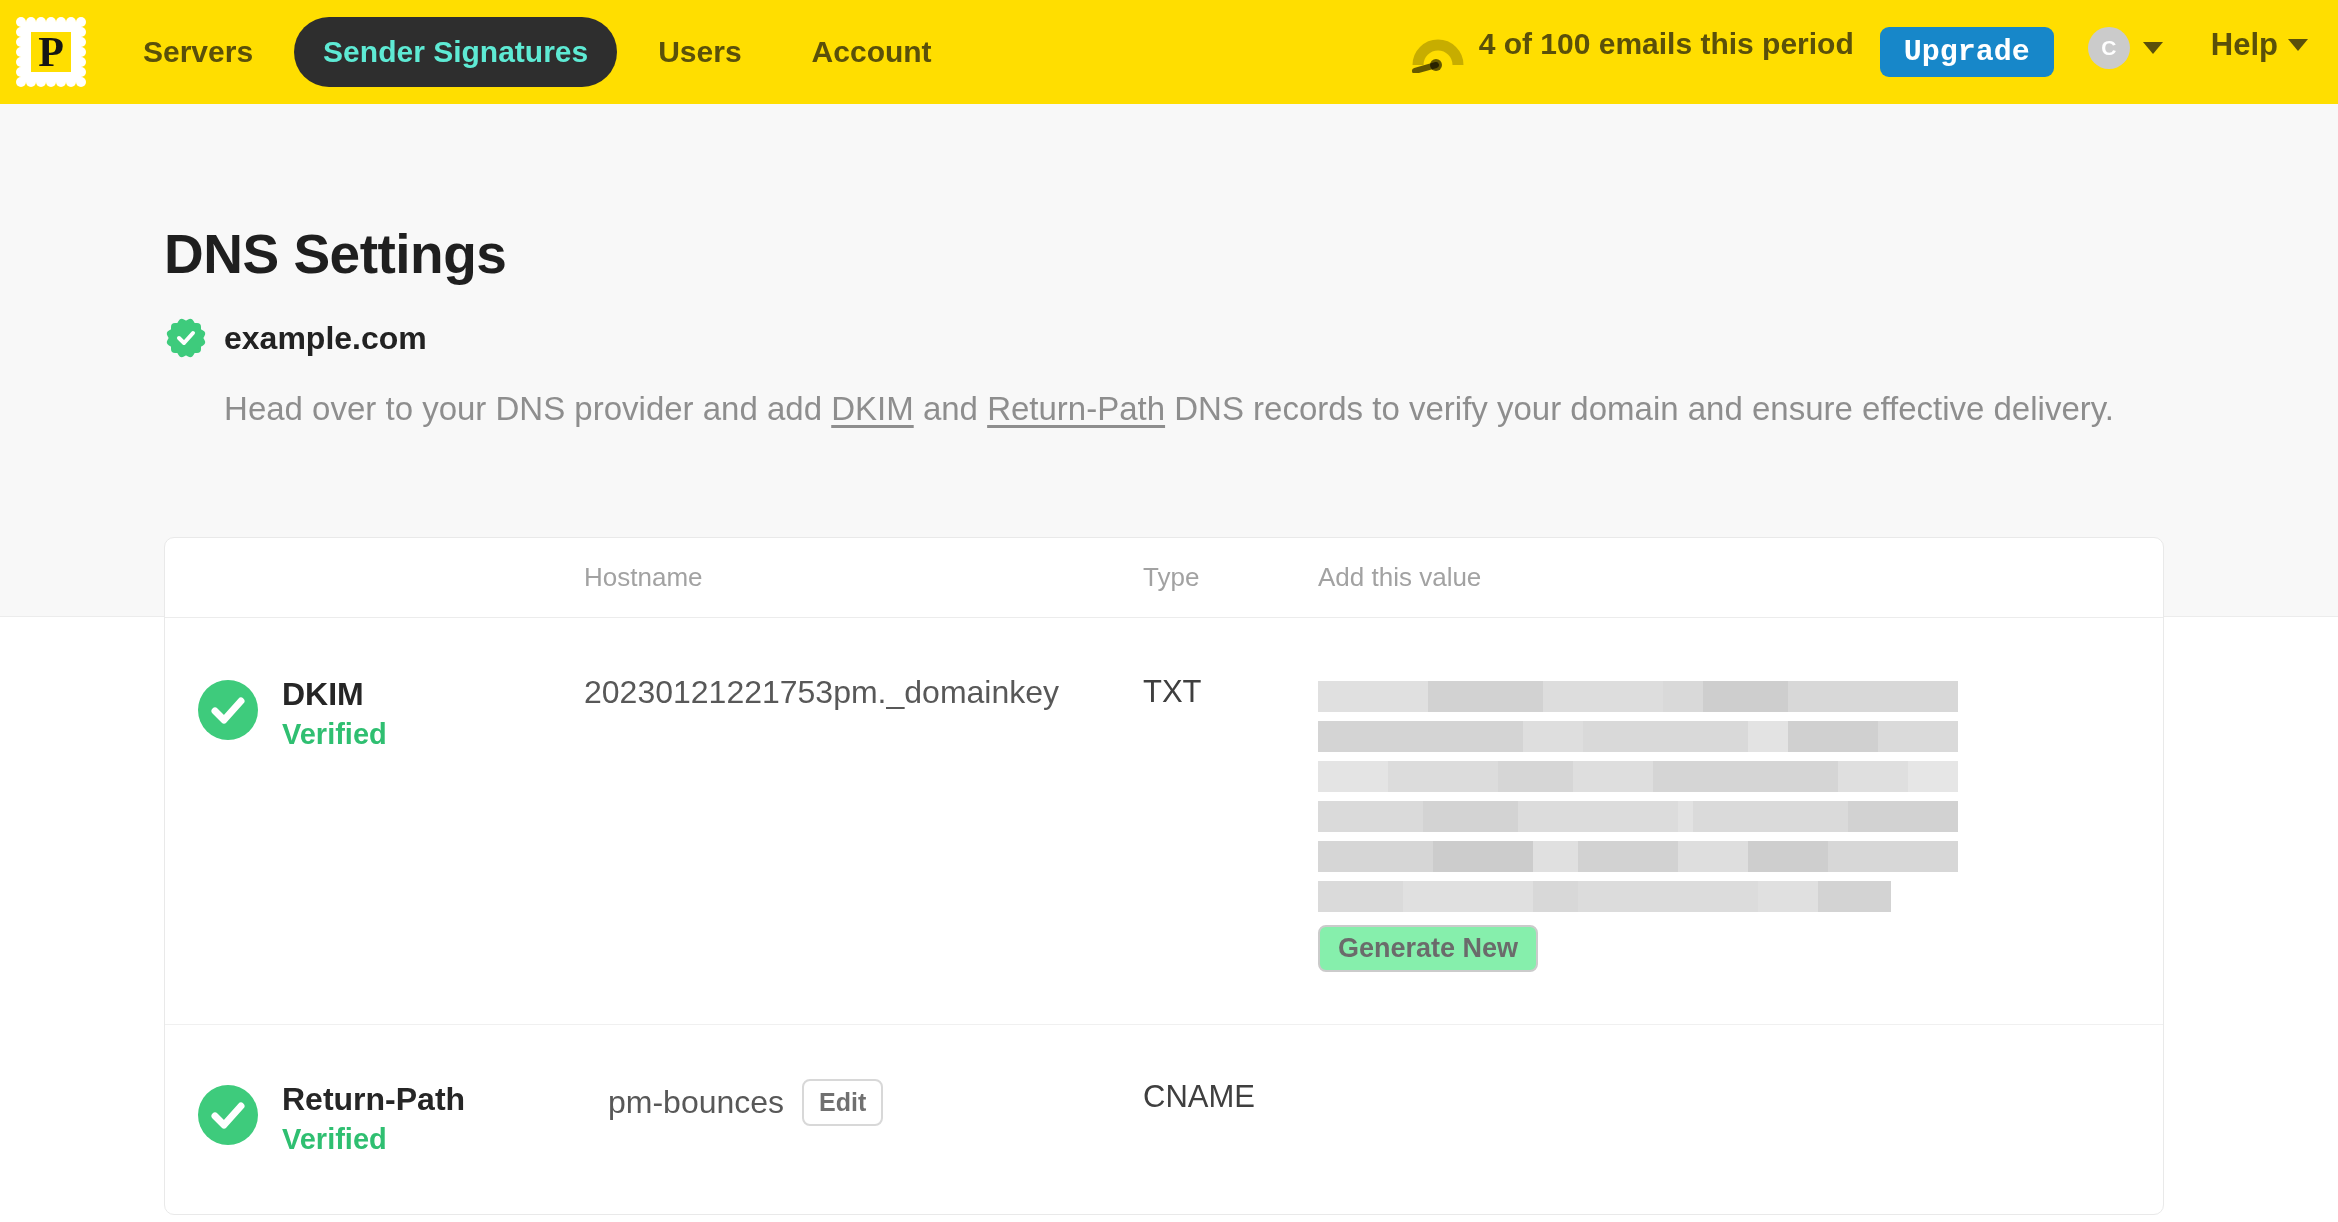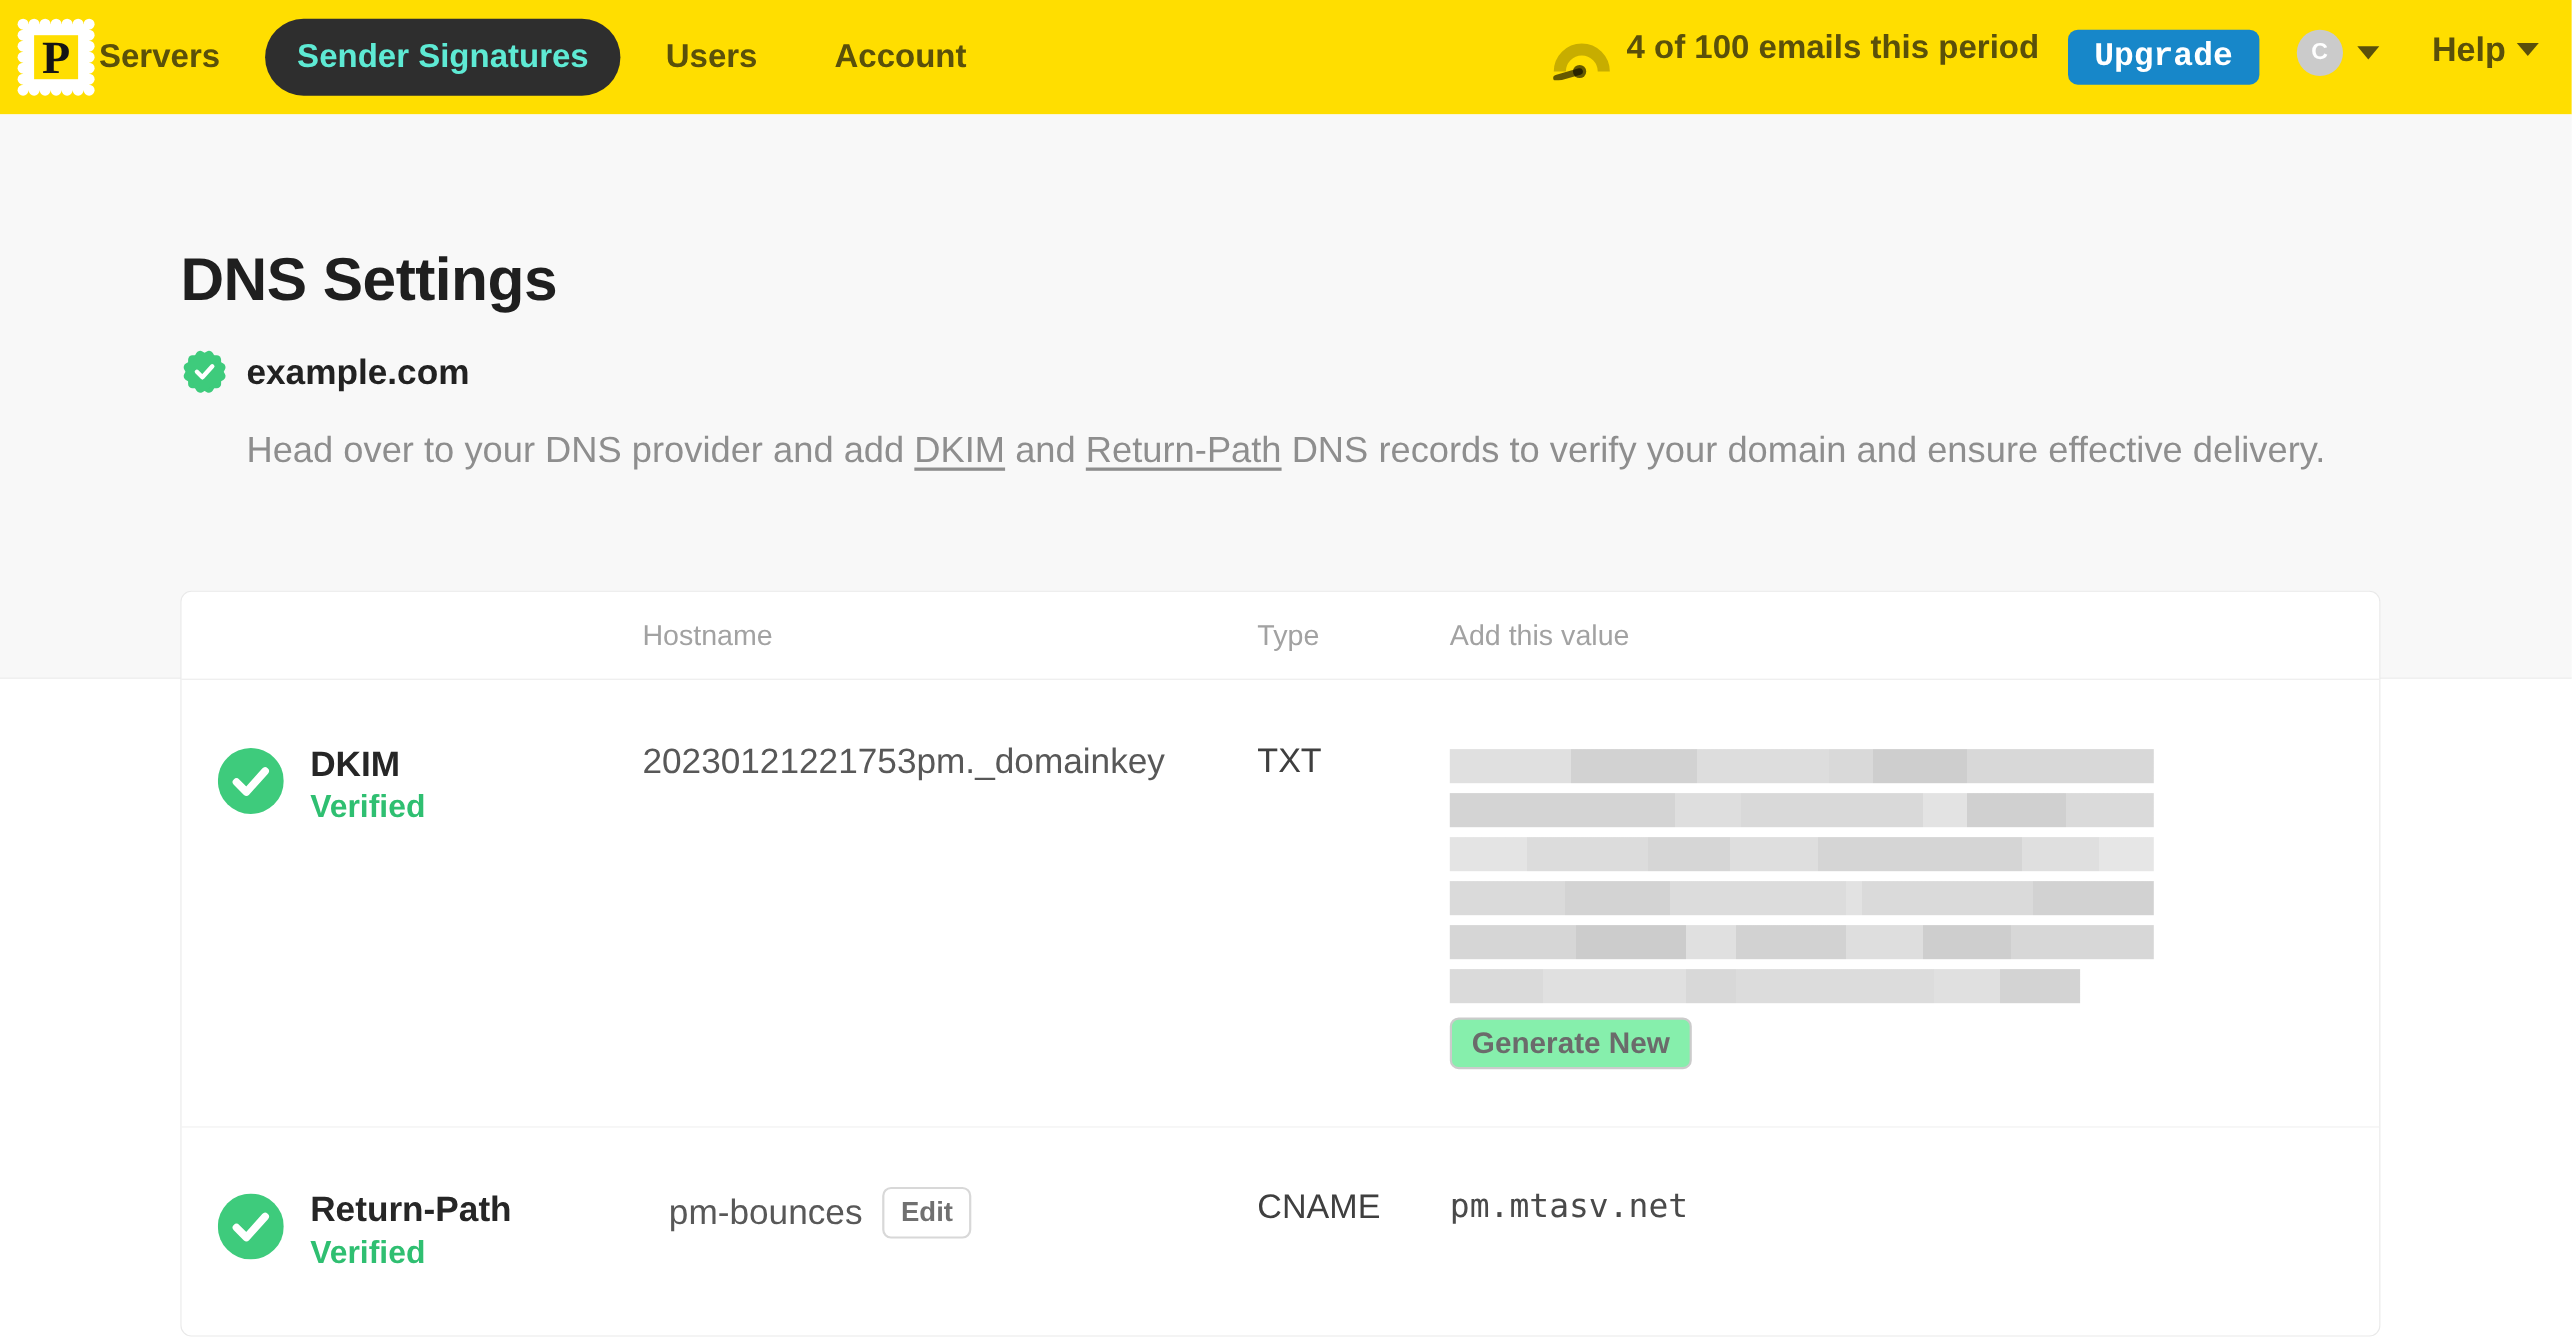--- a/index.html
+++ b/index.html
@@ -13,21 +13,21 @@
 
   
   .navbar {
     height:104px; background:#FFDE00;
     display:flex; align-items:center;
     padding-left:12px; padding-right:30px;
   }
   .logo { width:78px; height:78px; flex:0 0 auto; display:block; }
   .nav-items {
     list-style:none; display:flex; align-items:center; gap:70px;
-    font-size:30px; font-weight:bold; color:#5a500a;
+    margin-left:53px; font-size:30px; font-weight:bold; color:#5a500a;
     white-space:nowrap;
   }
   .nav-items li { cursor:default; }
   .nav-items li.active {
     background:#2e2e2e; color:#5eead4;
     padding:18px 29px; border-radius:40px; margin:0 -29px;
   }
   .nav-right { margin-left:auto; display:flex; align-items:flex-start; }
   .gauge { width:54px; height:46px; display:block; }
   .usage-text { margin-left:14px; font-size:30px; font-weight:bold; color:#5a500a; white-space:nowrap; }
@@ -250,18 +250,15 @@
     </div>
     <div class="cell">
       <div class="host-flex">
         <span class="host-text">pm-bounces</span>
         <button class="edit-btn">Edit</button>
       </div>
     </div>
     <div class="cell">
       <span class="type-text">CNAME</span>
     </div>
-    <div class="cell">
-      <span class="mono-value">pm.mtasv.net</span>
-    </div>
   </div>
 
 </div>
 
 </body></html>

